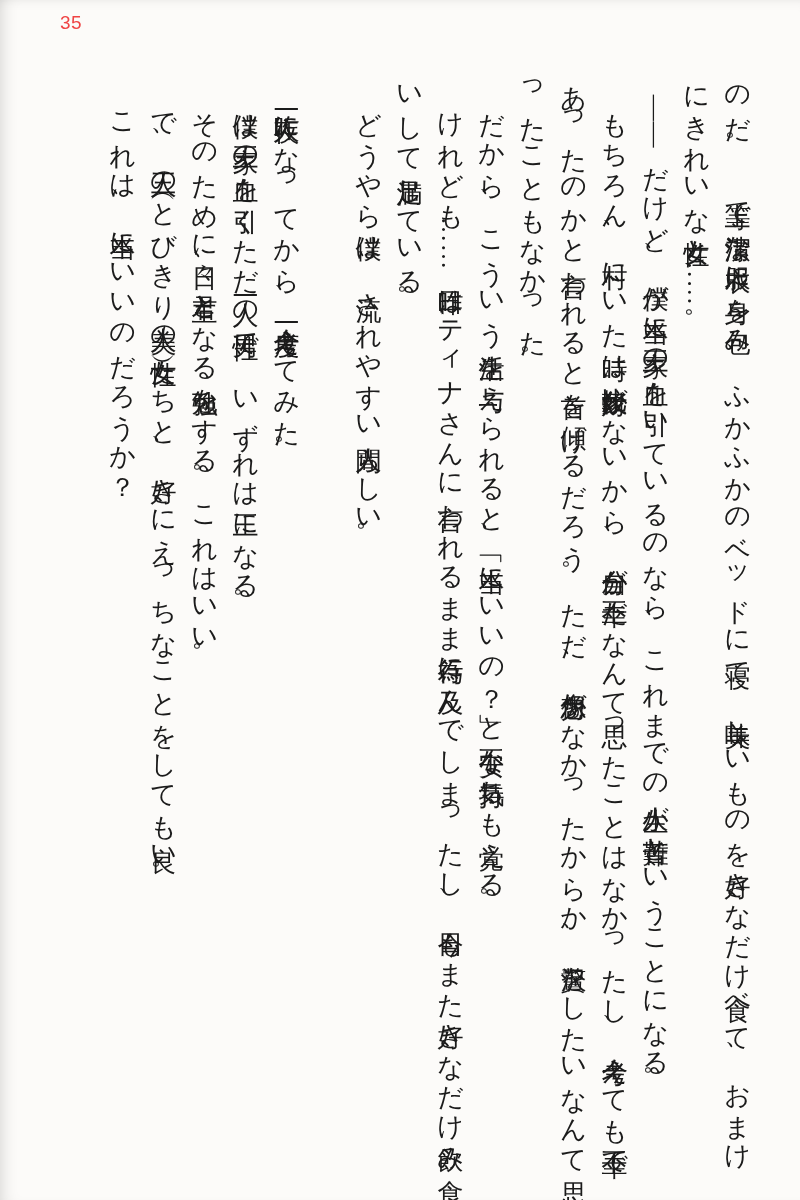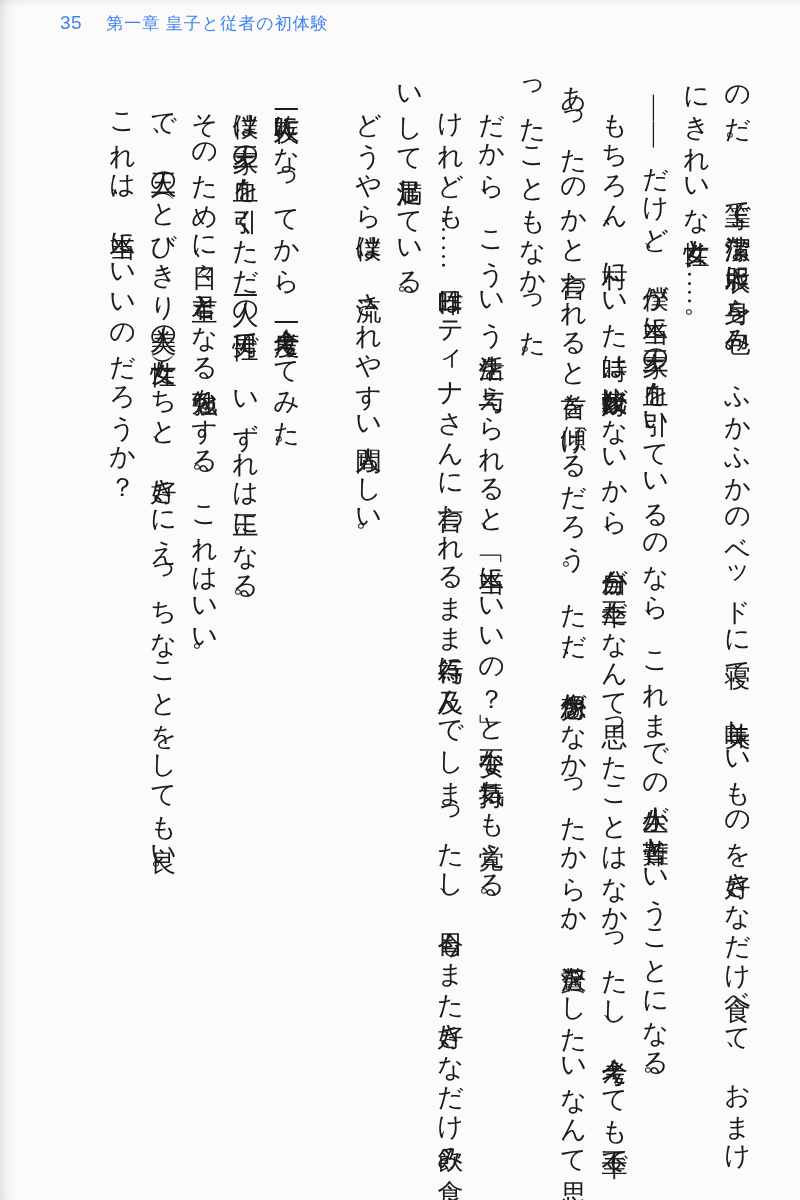--- a/index.html
+++ b/index.html
@@ -22,21 +22,21 @@
     box-shadow: inset 14px 0 18px -14px rgba(0,0,0,0.18),
                 inset 0 10px 14px -12px rgba(0,0,0,0.10);
   }
   .running-header {
     position: absolute;
     top: 12px;
     left: 60px;
     display: flex;
     align-items: baseline;
     font-family: "Liberation Sans", "DejaVu Sans", sans-serif;
-    color: #3b82f6;
+    color: #ef4444;
     white-space: nowrap;
   }
   .page-number {
     font-size: 19px;
     letter-spacing: 0.5px;
   }
   .chapter-title {
     font-size: 17px;
     margin-left: 24px;
     letter-spacing: 1px;
@@ -65,21 +65,20 @@
     margin-block-start: 41px;
   }
 </style>
 </head>
 <body>
 
 <div class="page">
 
   <div class="running-header">
     <span class="page-number">35</span>
-    <span class="chapter-title">第一章 皇子と従者の初体験</span>
   </div>
 
   <div class="vertical-body">
       <p>のだ。　上等で清潔な衣服に身を包み、ふかふかのベッドに寝て、美味しいものを好きなだけ食べて、おまけにきれいな女性と……。</p>
       <p>　――だけど、僕が本当に王家の血を引いているのなら、これまでの人生が苦難ということになる。</p>
       <p>　もちろん、村にいた時は比較対象がないから、自分が不幸だなんて思ったことはなかったし、今考えても不幸であったのかと言われると首を傾げるだろう。ただ、想像力がなかったからか、贅沢をしたいなんて思ったこともなかった。</p>
       <p>　だから、こういう生活を与えられると、「本当にいいの？」と不安な気持ちも覚える。</p>
       <p>　けれども……昨日はティナさんに言われるまま行為に及んでしまったし、今日もまた好きなだけ飲み食いして満足している。</p>
       <p>　どうやら僕は、流されやすい人間らしい。</p>
       <p class="gap">　昨夜一人になってから、今一度考えてみた。</p>

